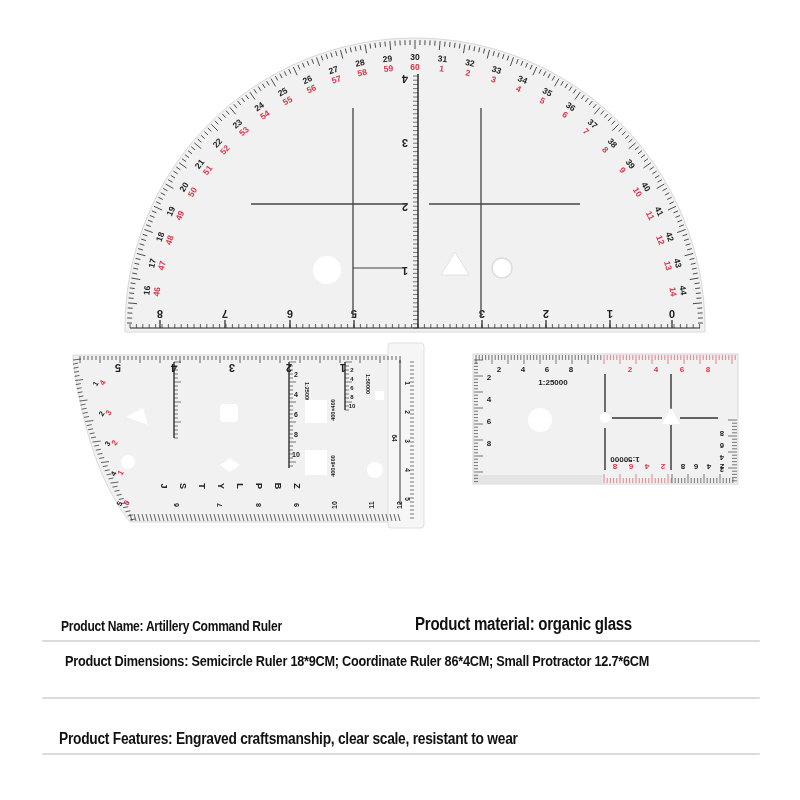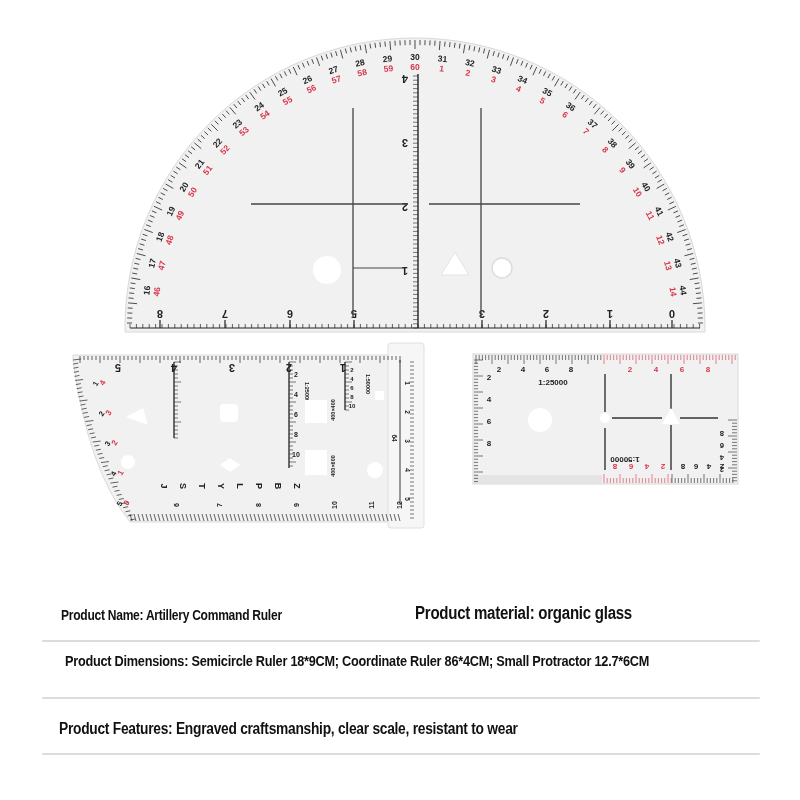--- a/index.html
+++ b/index.html
@@ -1015,26 +1015,26 @@
         <line x1="737" y1="480.7999999999998" x2="732" y2="480.7999999999998" stroke="#222222" stroke-width="0.6"></line>
         <text x="722" y="433" font-size="7.5" fill="#222222" font-family="Liberation Sans, sans-serif" font-weight="bold" text-anchor="middle" dominant-baseline="middle" transform="rotate(180 722 433)">8</text>
         <text x="722" y="445" font-size="7.5" fill="#222222" font-family="Liberation Sans, sans-serif" font-weight="bold" text-anchor="middle" dominant-baseline="middle" transform="rotate(180 722 445)">6</text>
         <text x="722" y="457" font-size="7.5" fill="#222222" font-family="Liberation Sans, sans-serif" font-weight="bold" text-anchor="middle" dominant-baseline="middle" transform="rotate(180 722 457)">4</text>
         <text x="722" y="469" font-size="7.5" fill="#222222" font-family="Liberation Sans, sans-serif" font-weight="bold" text-anchor="middle" dominant-baseline="middle" transform="rotate(180 722 469)">2</text>
       </g>
     </svg>
 </div>
 
 <div class="info" style="top:590px;">
-  <div class="row" style="top:1px; height:52px;">
+  <div class="row" style="top:12px; height:52px;">
     <span class="txt t-name">Product Name: Artillery Command Ruler</span>
     <span class="txt t-mat">Product material: organic glass</span>
   </div>
   <div class="divider" style="top:50px;"></div>
   <div class="row" style="top:48px; height:50px;">
     <span class="txt t-dim">Product Dimensions: Semicircle Ruler 18*9CM; Coordinate Ruler 86*4CM; Small Protractor 12.7*6CM</span>
   </div>
   <div class="divider" style="top:107px;"></div>
-  <div class="row" style="top:118px; height:50px;">
+  <div class="row" style="top:128px; height:50px;">
     <span class="txt t-feat">Product Features: Engraved craftsmanship, clear scale, resistant to wear</span>
   </div>
   <div class="divider" style="top:163px;"></div>
 </div>
 
 </body></html>

